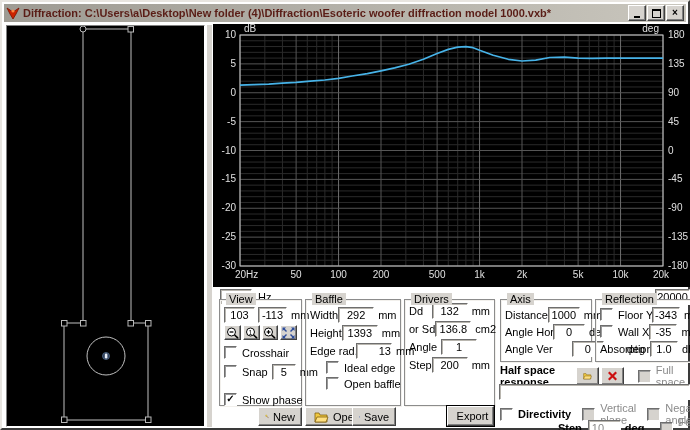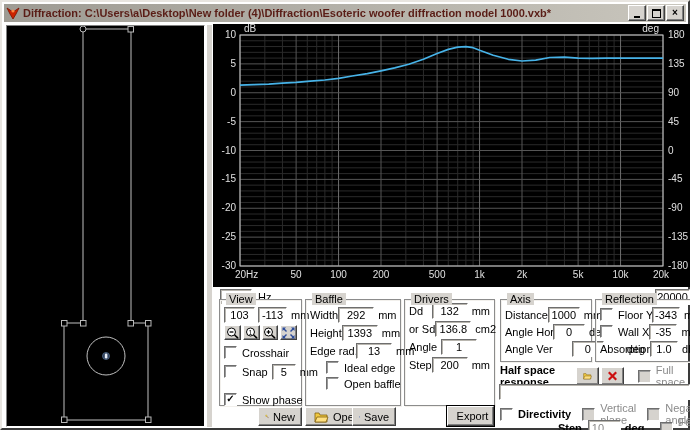--- a/index.html
+++ b/index.html
@@ -269,21 +269,21 @@
       <input class="field" style="width: 34px;" value="292">
       <span class="unit">mm</span>
     </div>
     <div class="row" style="margin-top:3px;">
       <span class="lbl" style="width:46px;">Height</span>
       <input class="field" style="width: 34px;" value="1393">
       <span class="unit">mm</span>
     </div>
     <div class="row" style="margin-top:3px;">
       <span class="lbl" style="width:46px;">Edge rad.</span>
-      <input class="field" style="width: 34px;" value="13">
+      <input class="field" style="width: 34px; text-align: right;" value="13">
       <span class="unit">mm</span>
     </div>
     <div class="row" style="margin-top:2px;margin-left:20px;">
       <span class="cb"></span>
       <span class="lbl">Ideal edge</span>
     </div>
     <div class="row" style="margin-top:1px;margin-left:20px;">
       <span class="cb"></span>
       <span class="lbl">Open baffle</span>
     </div>

